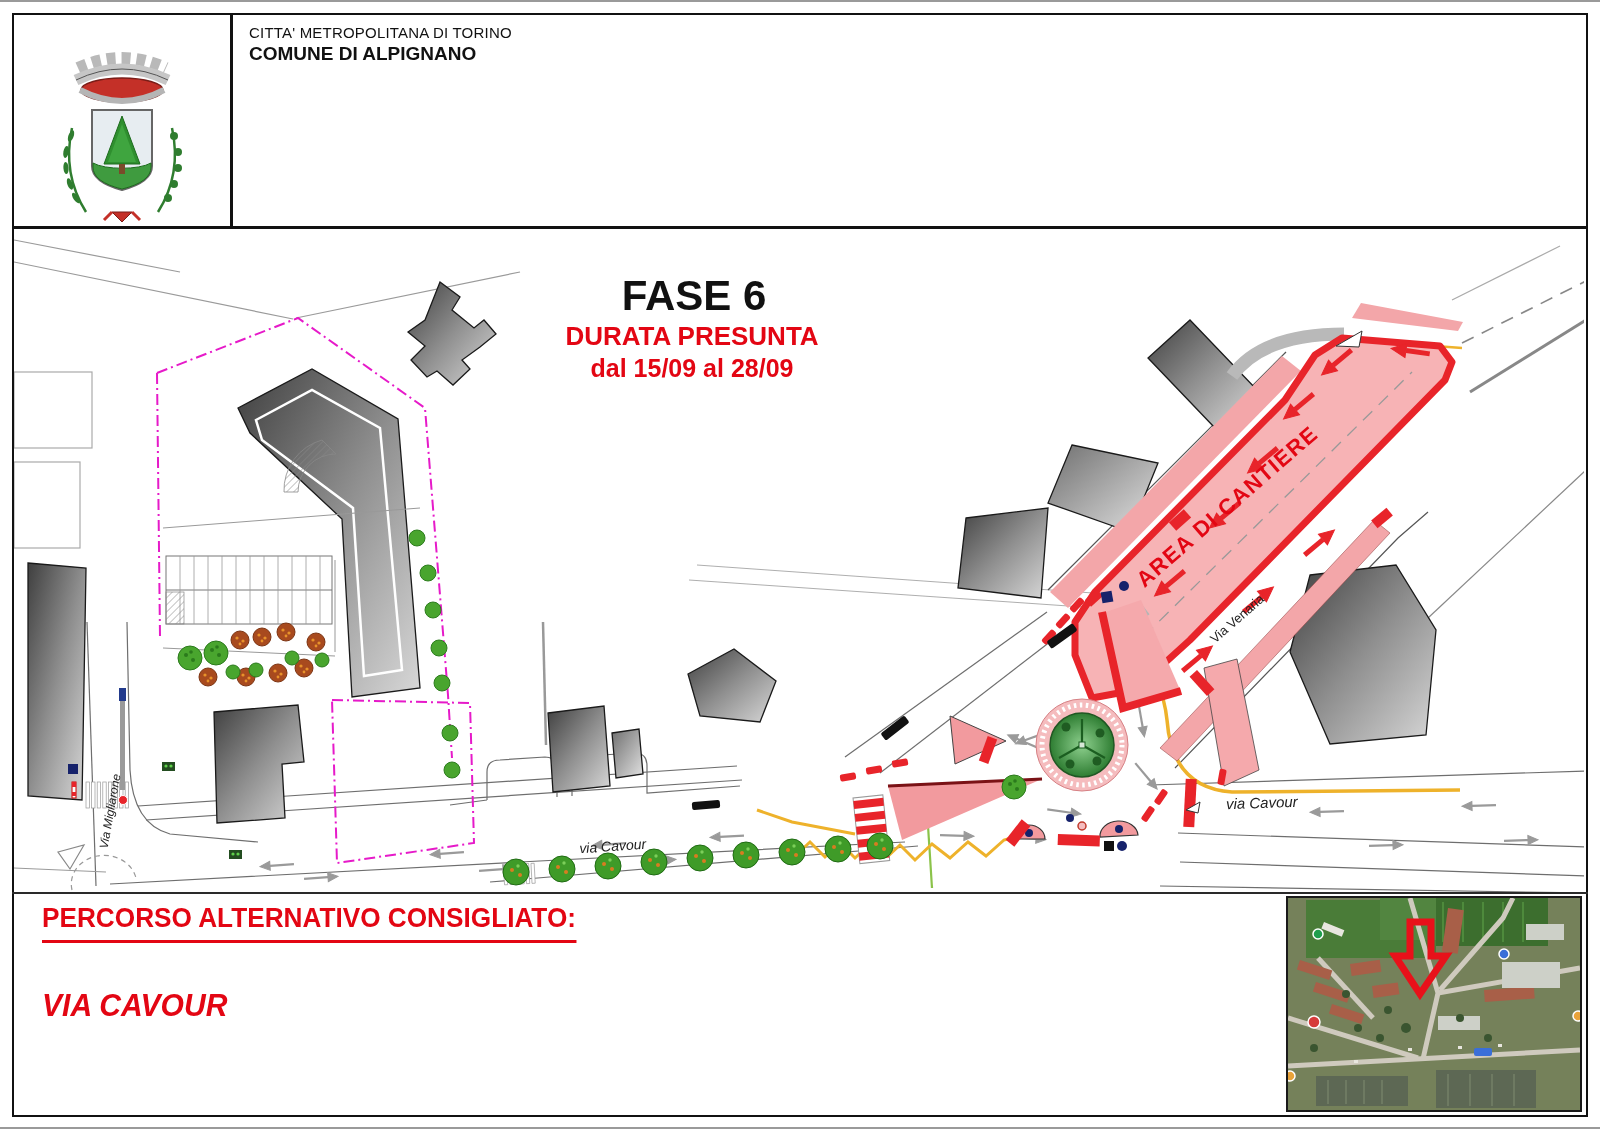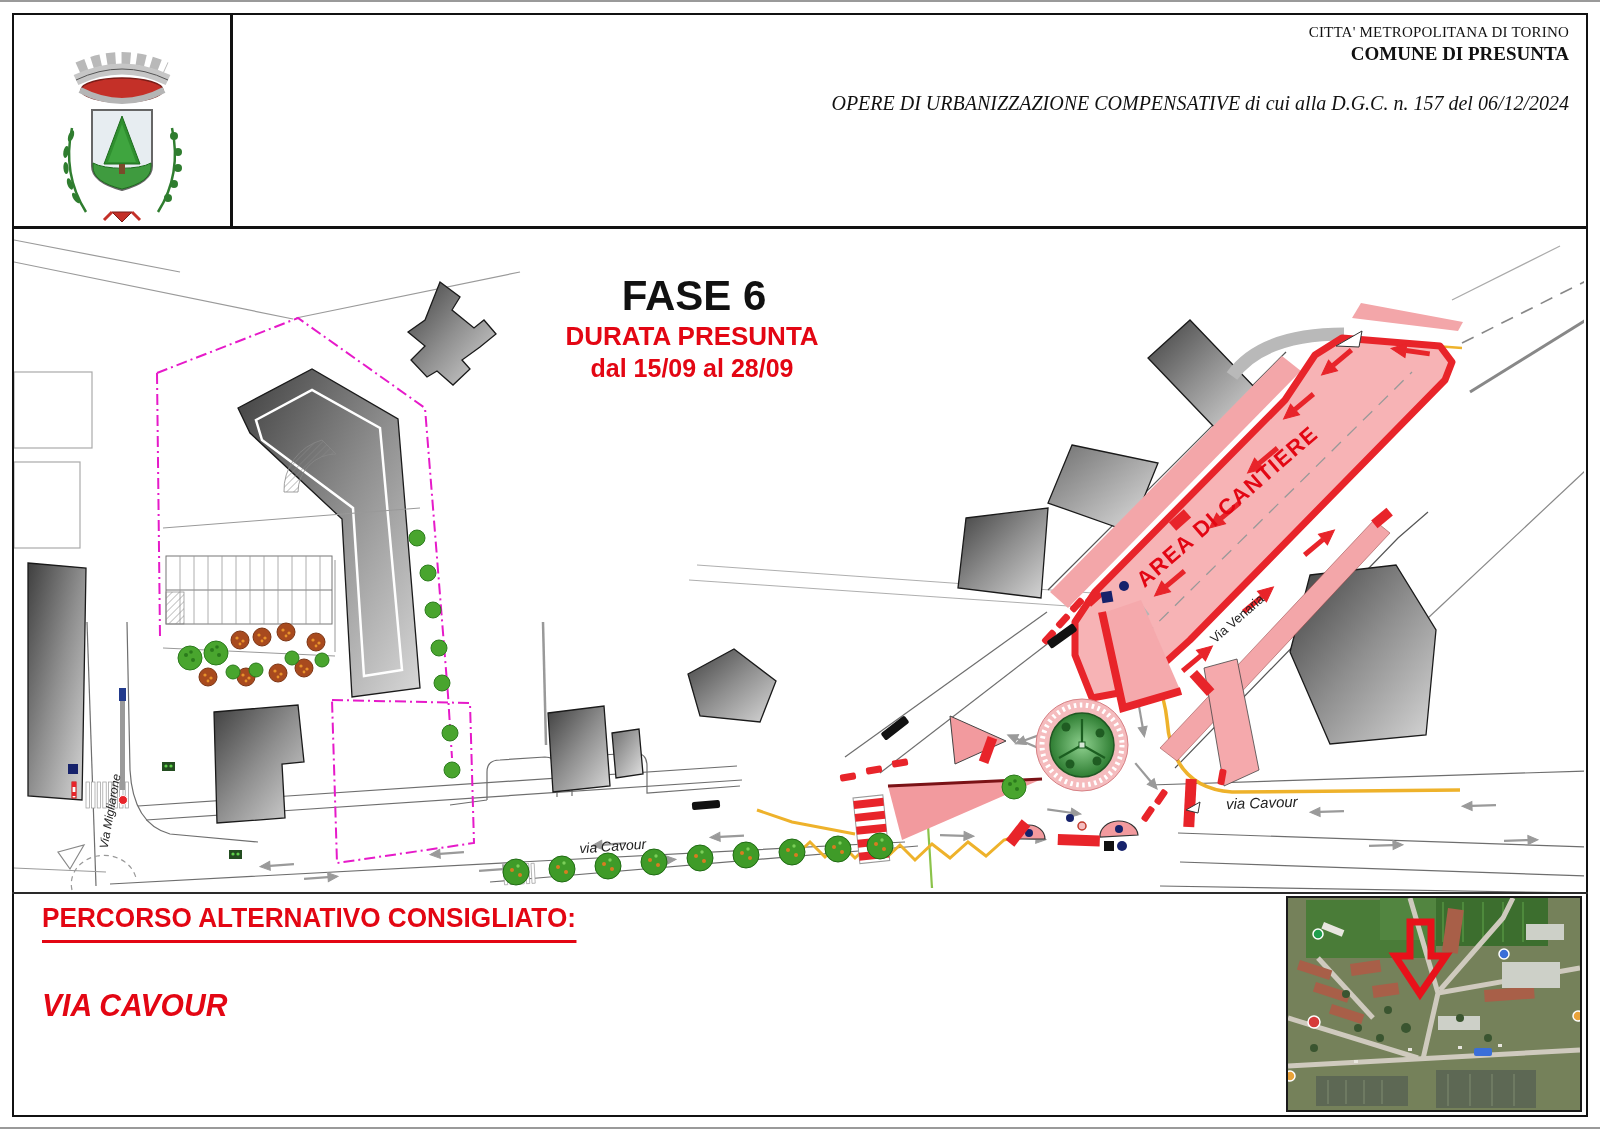--- a/index.html
+++ b/index.html
@@ -6,21 +6,21 @@
   body{width:1600px;height:1130px;position:relative;background:#fff;
        font-family:"Liberation Sans",sans-serif;overflow:hidden;}
   .edge{position:absolute;left:0;width:1600px;height:2px;background:#9a9a9a;}
   .edge.top{top:0;} .edge.bottom{top:1127px;}
   .frame{position:absolute;left:12px;top:13px;width:1576px;height:1104px;
          border:2.5px solid #111;box-sizing:border-box;}
   .v-sep{position:absolute;left:230px;top:13px;width:3px;height:216px;background:#111;}
   .h-sep{position:absolute;left:12px;top:226px;width:1576px;height:3px;background:#111;}
   .h-sep2{position:absolute;left:12px;top:892px;width:1576px;height:2px;background:#2a2a2a;}
   .logo-box{position:absolute;left:14px;top:16px;width:216px;height:210px;}
-  .head-text{position:absolute;left:219px;top:18px;width:1350px;height:208px;text-align:right;color:#111;font-family:Liberation Serif, serif;}
+  .head-text{position:absolute;left:249px;top:18px;width:1350px;height:208px;text-align:left;color:#111;}
   .auth{font-size:15px;margin-top:6px;letter-spacing:.2px;}
   .muni{font-size:19px;font-weight:bold;margin-top:2px;}
   .works1{font-size:20px;font-style:italic;margin-top:27px;}
   .works2{font-size:20px;font-style:italic;margin-top:3px;}
   .big-title{margin-top:9px;white-space:nowrap;}
   .big-title span{display:inline-block;font-size:50px;font-weight:bold;color:#e30613;
                   transform:scaleX(.86);transform-origin:center;letter-spacing:-1px;}
   .map-svg{position:absolute;left:14px;top:229px;}
   .alt-label{position:absolute;left:42px;top:903px;font-size:27px;font-weight:bold;color:#e30613;
              border-bottom:3px solid #e30613;padding-bottom:6px;transform:scaleX(.97);transform-origin:left;}
@@ -63,22 +63,21 @@
   <circle cx="164" cy="152" r="4" fill="#2f7d2f"></circle>
       <circle cx="160" cy="168" r="4" fill="#2f7d2f"></circle>
   <circle cx="154" cy="182" r="4" fill="#2f7d2f"></circle>
   <path d="M98,196 L118,196 L108,206 Z" fill="#c43028" stroke="#7a1d18"></path>
   <path d="M98,196 l-8,8 M118,196 l8,8" stroke="#c43028" stroke-width="3"></path>
 </svg>
 </div>
 
 <div class="head-text">
   <div class="auth">CITTA' METROPOLITANA DI TORINO</div>
-  <div class="muni">COMUNE DI PRESUNTA</div>
-  <div class="works1">OPERE DI URBANIZZAZIONE COMPENSATIVE di cui alla D.G.C. n. 157 del 06/12/2024</div>
+  <div class="muni">COMUNE DI ALPIGNANO</div>
 </div>
 
 <svg class="map-svg" width="1570" height="663" viewBox="14 229 1570 663">
 <defs>
   <linearGradient id="gb" x1="0" y1="0" x2="1" y2="1">
     <stop offset="0" stop-color="#3f3f3f"></stop>
         <stop offset=".5" stop-color="#8f8f8f"></stop>
         <stop offset="1" stop-color="#d8d8d8"></stop>
   </linearGradient>
   <linearGradient id="gb2" x1="0" y1="0" x2="1" y2="1">

